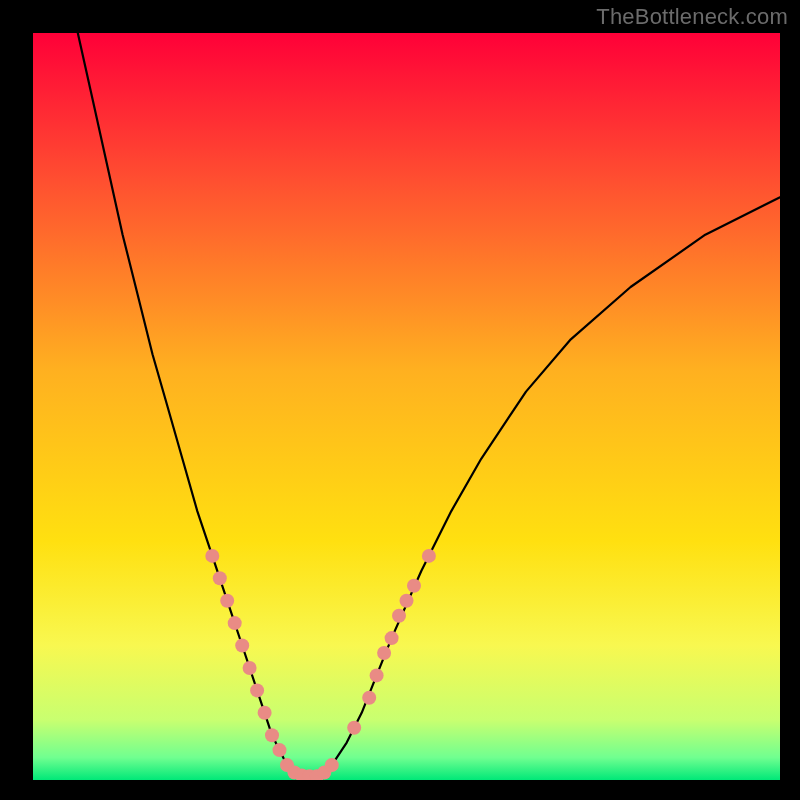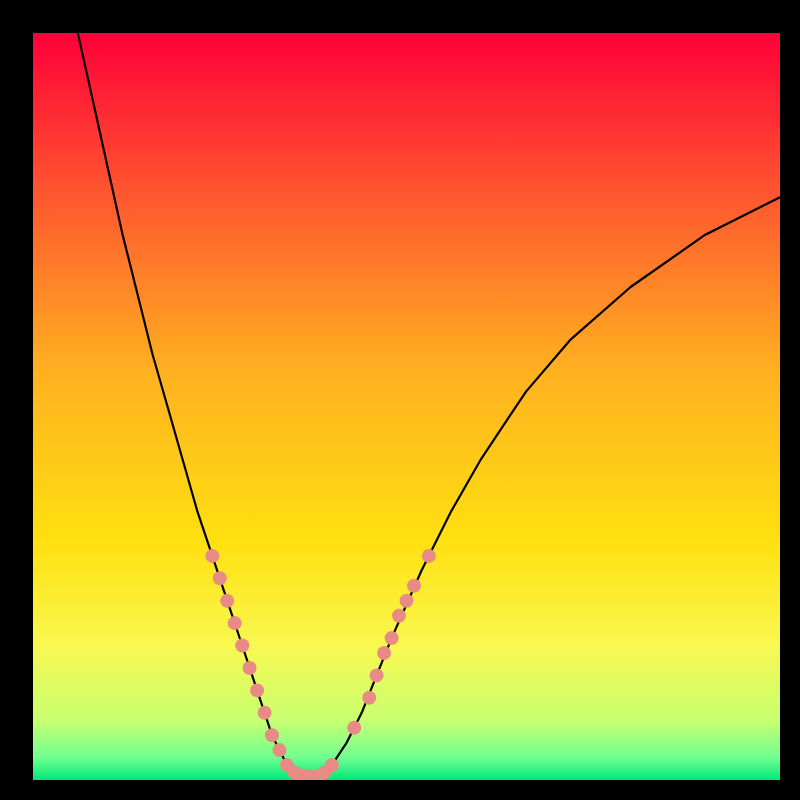--- a/index.html
+++ b/index.html
@@ -32,20 +32,21 @@
     top: 33px;
     width: 747px;
     height: 747px;
   }
   .plot defs stop { }
 </style>
 </head>
 <body>
 <div class="outer">
 
+  <div class="watermark">TheBottleneck.com</div>
 
   <svg class="plot" viewBox="0 0 747 747" preserveAspectRatio="none">
     <defs>
       <linearGradient id="bg-grad" x1="0" y1="0" x2="0" y2="1">
         <stop id="g0" offset="0%" stop-color="#ff0038"></stop>
         <stop id="g1" offset="20%" stop-color="#ff5030"></stop>
         <stop id="g2" offset="45%" stop-color="#ffb020"></stop>
         <stop id="g3" offset="68%" stop-color="#ffe010"></stop>
         <stop id="g4" offset="82%" stop-color="#f8f850"></stop>
         <stop id="g5" offset="92%" stop-color="#c8ff70"></stop>

